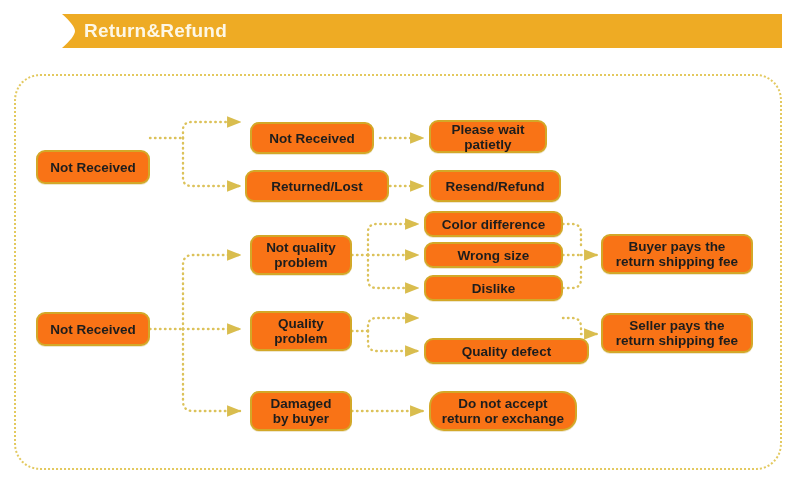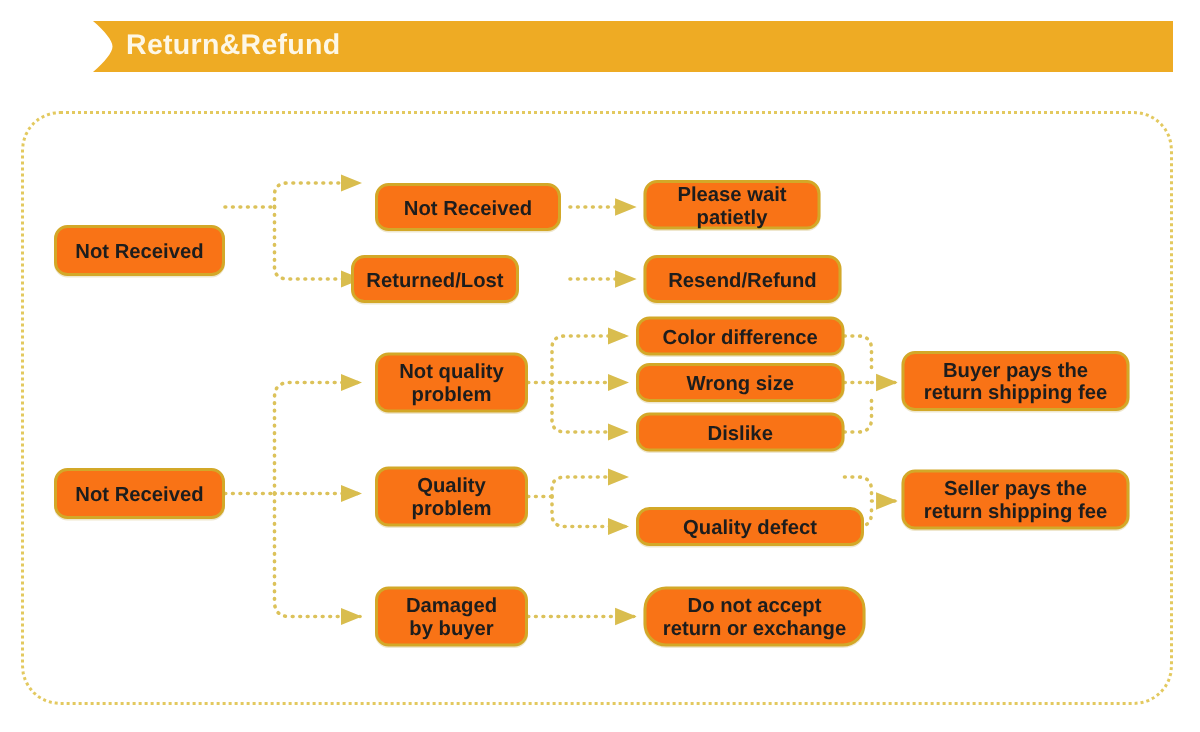--- a/index.html
+++ b/index.html
@@ -140,21 +140,21 @@
       <path d="M581,334 L597,334" marker-end="url(#arrow)"></path>
 
       <path d="M352,411 L423,411" marker-end="url(#arrow)"></path>
     </g>
   </svg>
 
   <div class="node lvl1" style="left:36px;  top:150px; width:114px; height:34px;">Not Received</div>
 
   <div class="node" style="left:250px; top:122px; width:124px; height:32px;">Not Received</div>
 
-  <div class="node" style="left:234px; top:170px; width:112px; height:32px;">Returned/Lost</div>
+  <div class="node" style="left:245px; top:170px; width:144px; height:32px;">Returned/Lost</div>
 
   <div class="node" style="left:429px; top:120px; width:118px; height:33px;">Please wait
 patietly</div>
 
   <div class="node" style="left:429px; top:170px; width:132px; height:32px;">Resend/Refund</div>
 
   <div class="node lvl1" style="left:36px;  top:312px; width:114px; height:34px;">Not Received</div>
 
   <div class="node" style="left:250px; top:235px; width:102px; height:40px;">Not quality
 problem</div>
@@ -165,21 +165,21 @@
   <div class="node" style="left:250px; top:391px; width:102px; height:40px;">Damaged
 by buyer</div>
 
   <div class="node" style="left:424px; top:211px; width:139px; height:26px;">Color difference</div>
 
   <div class="node" style="left:424px; top:242px; width:139px; height:26px;">Wrong size</div>
 
   <div class="node" style="left:424px; top:275px; width:139px; height:26px;">Dislike</div>
 
 
-  <div class="node" style="left:424px; top:338px; width:152px; height:26px;">Quality defect</div>
+  <div class="node" style="left:424px; top:338px; width:165px; height:26px;">Quality defect</div>
 
   <div class="node" style="left:601px; top:234px; width:152px; height:40px;">Buyer pays the
 return shipping fee</div>
 
   <div class="node" style="left:601px; top:313px; width:152px; height:40px;">Seller pays the
 return shipping fee</div>
 
   <div class="node" style="left:429px; top:391px; width:148px; height:40px;border-radius:15px;">Do not accept
 return or exchange</div>
 

